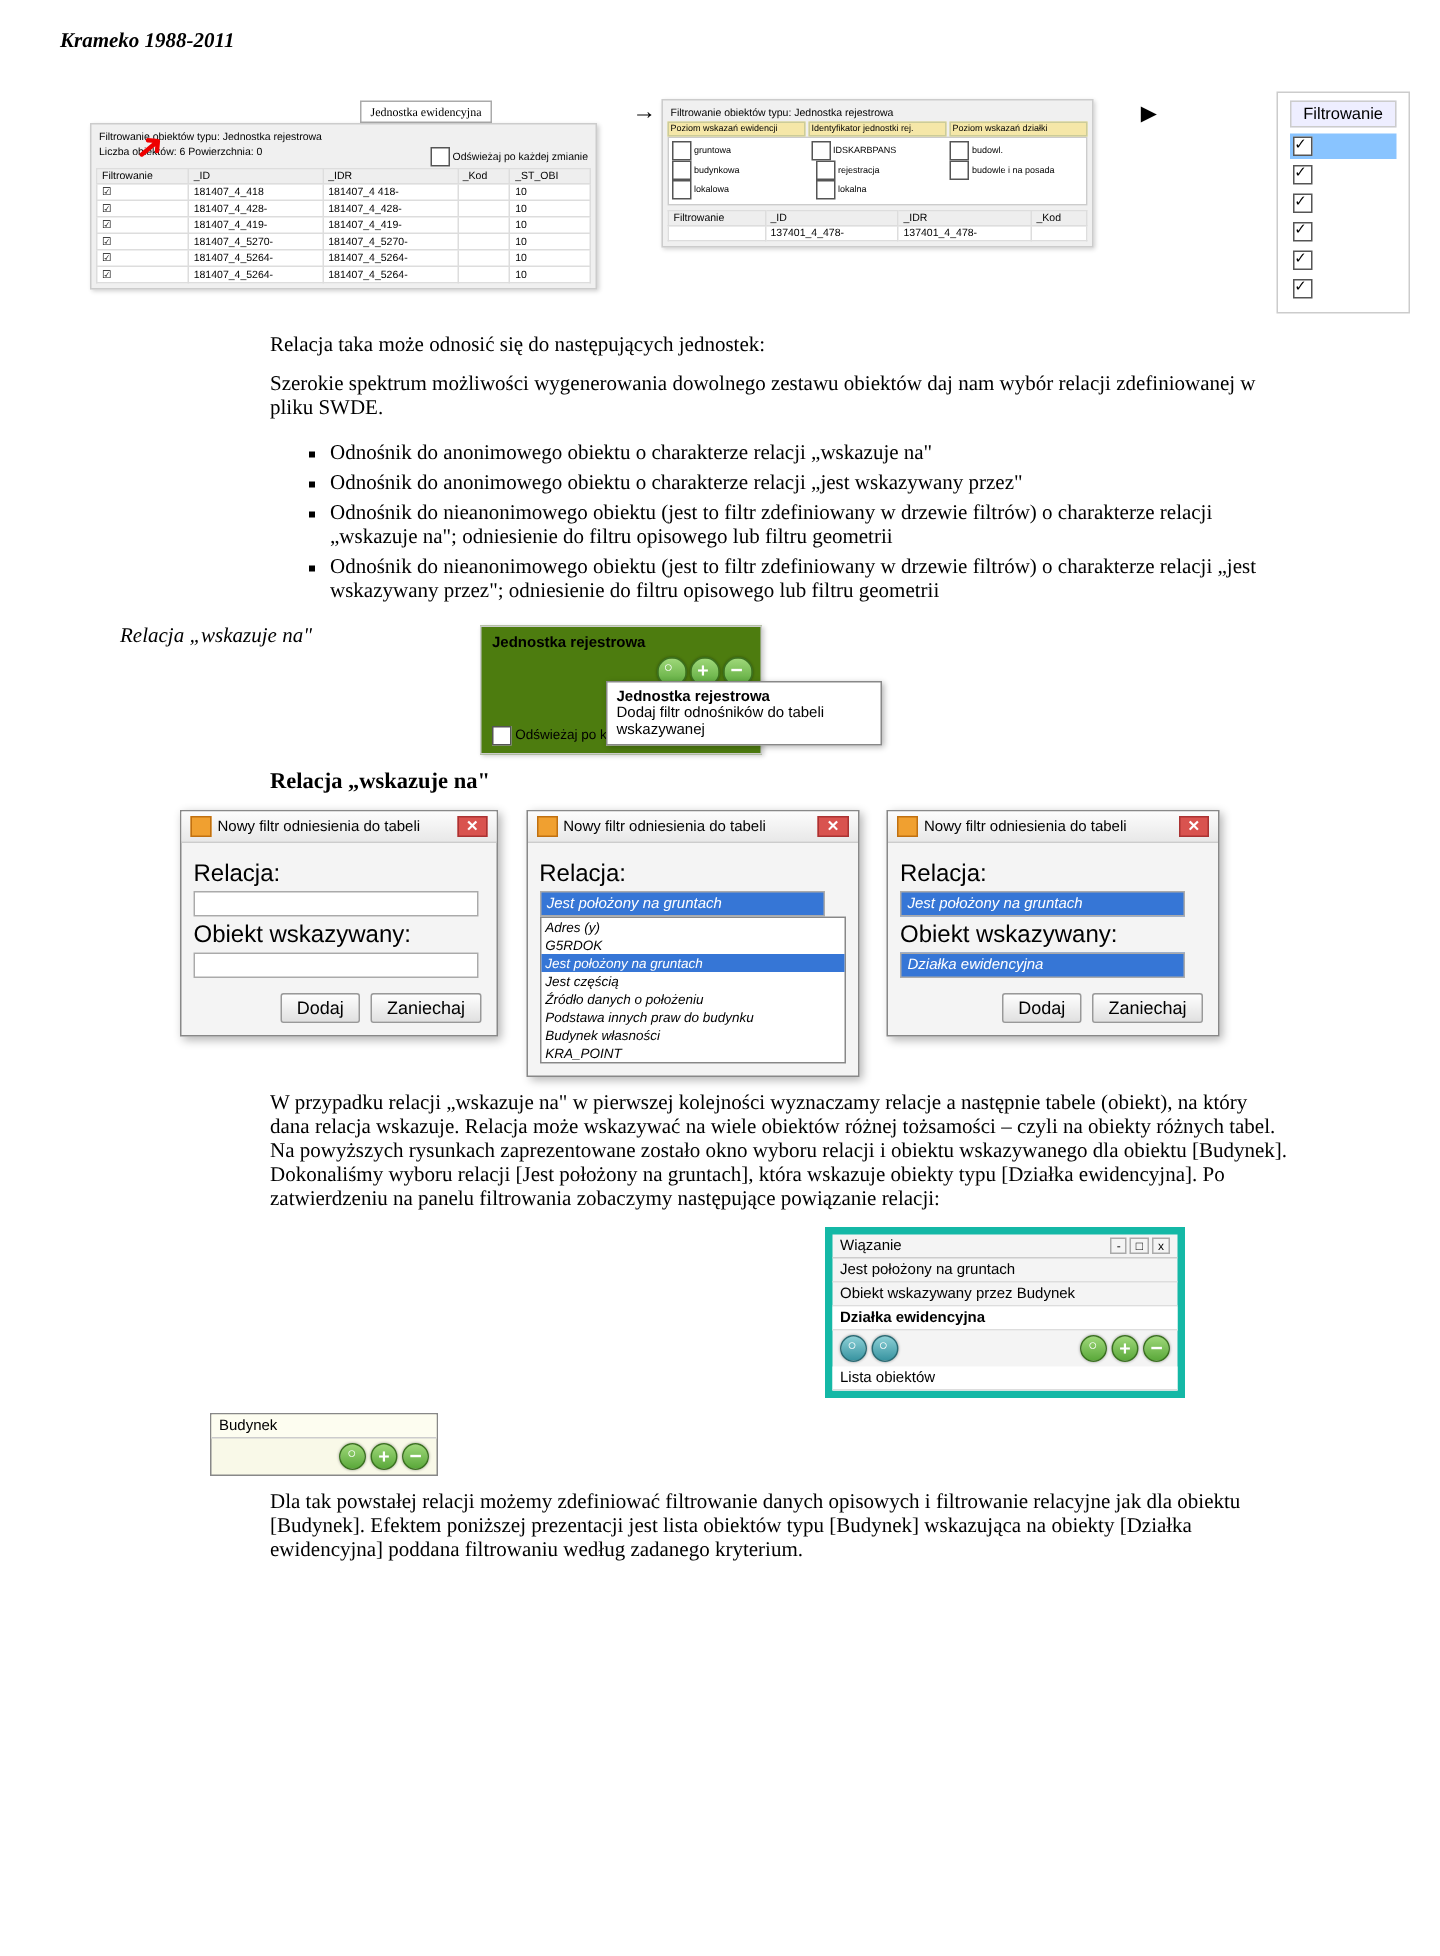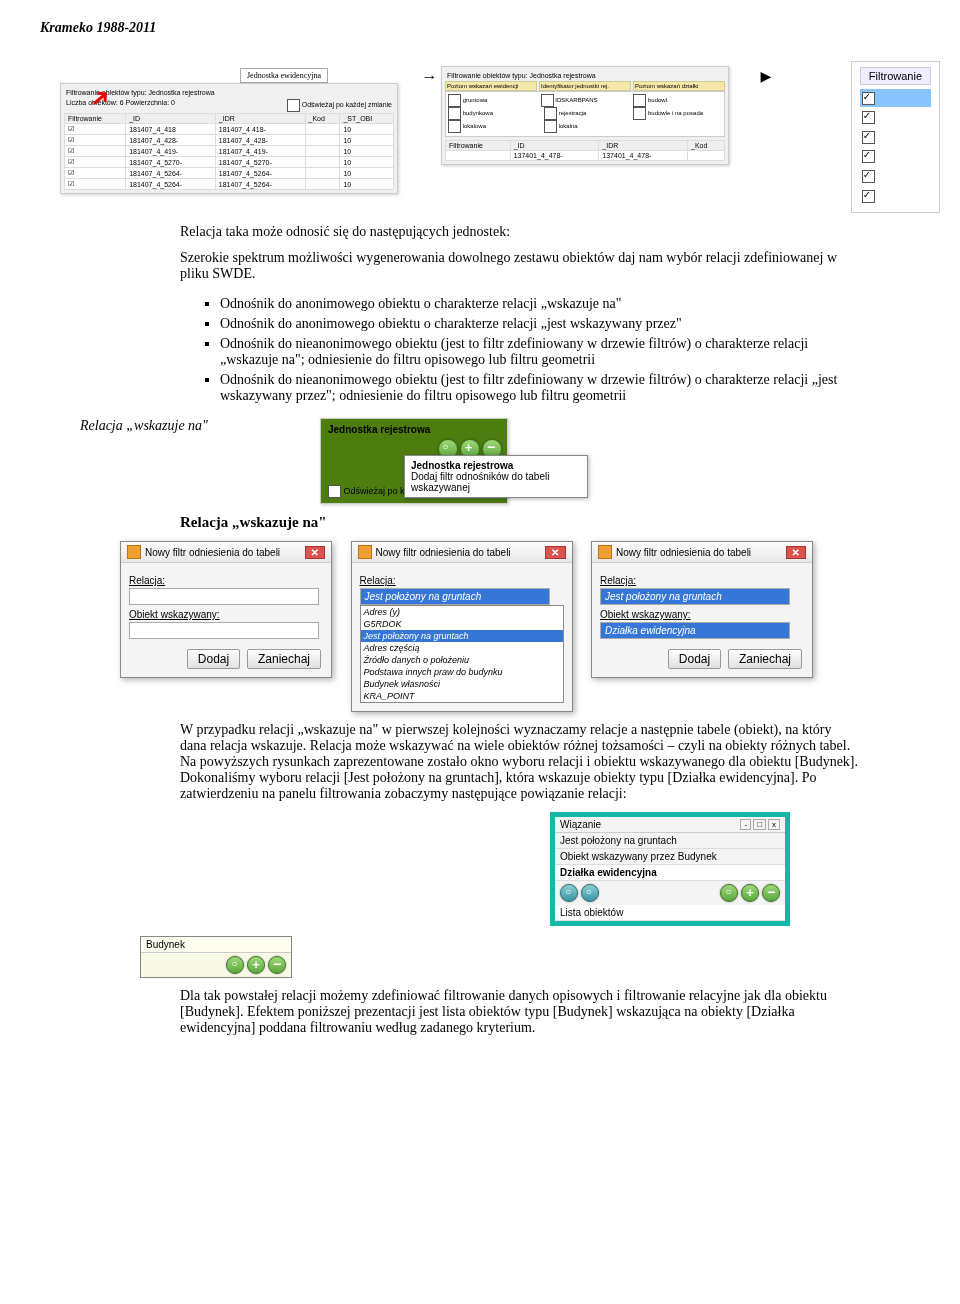--- a/index.html
+++ b/index.html
@@ -101,21 +101,21 @@
   .dialog .close {
     float: right;
     background: #d9534f;
     color: #fff;
     padding: 0 5px;
     font-weight: bold;
     border: 1px solid #a33;
     margin-left: auto;
   }
   .dialog .body { padding: 8px; }
-  .lbl { display: block; margin: 4px 0 2px; font-size: 10px; text-decoration: underline; }
+  .lbl { display: block; margin: 4px 0 2px; font-size: 16px; }
   .field, .combo {
     display: block;
     width: 180px;
     border: 1px solid #aaa;
     background: #fff;
     padding: 2px 4px;
     font-size: 10px;
   }
   .option { padding: 1px 3px; font-style: italic; font-size: 9px; }
   .option.sel { background: #3676d6; color: #fff; }
@@ -363,21 +363,21 @@
       <span>Nowy filtr odniesienia do tabeli</span>
       <span class="close">✕</span>
     </div>
     <div class="body">
       <span class="lbl">Relacja:</span>
       <div class="combo" style="background:#3676d6;color:#fff;font-style:italic;">Jest położony na gruntach</div>
       <div style="border:1px solid #888; background:#fff;">
         <div class="option">Adres (y)</div>
         <div class="option">G5RDOK</div>
         <div class="option sel">Jest położony na gruntach</div>
-        <div class="option">Adres częścią</div>
+        <div class="option">Jest częścią</div>
         <div class="option">Źródło danych o położeniu</div>
         <div class="option">Podstawa innych praw do budynku</div>
         <div class="option">Budynek własności</div>
         <div class="option">KRA_POINT</div>
       </div>
     </div>
   </div>
 
   
   <div class="dialog" style="width:220px;">

